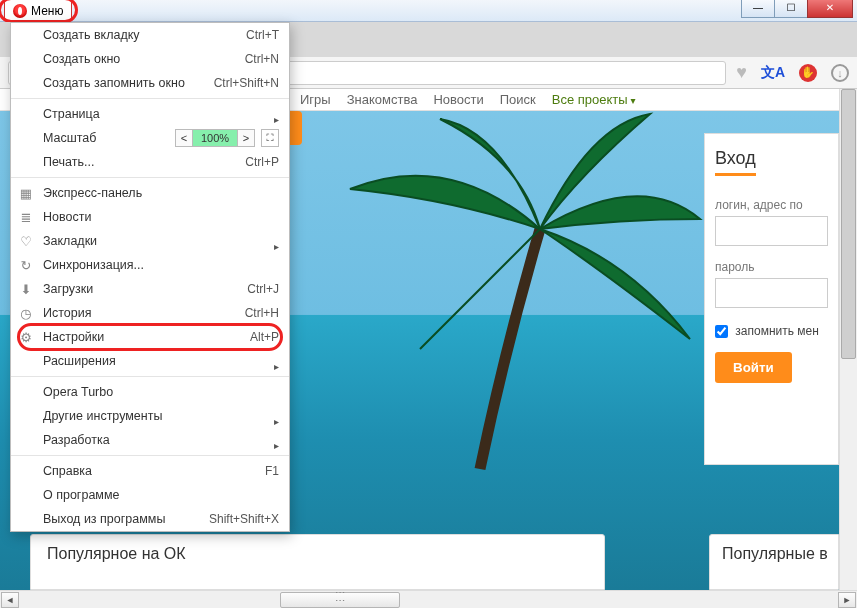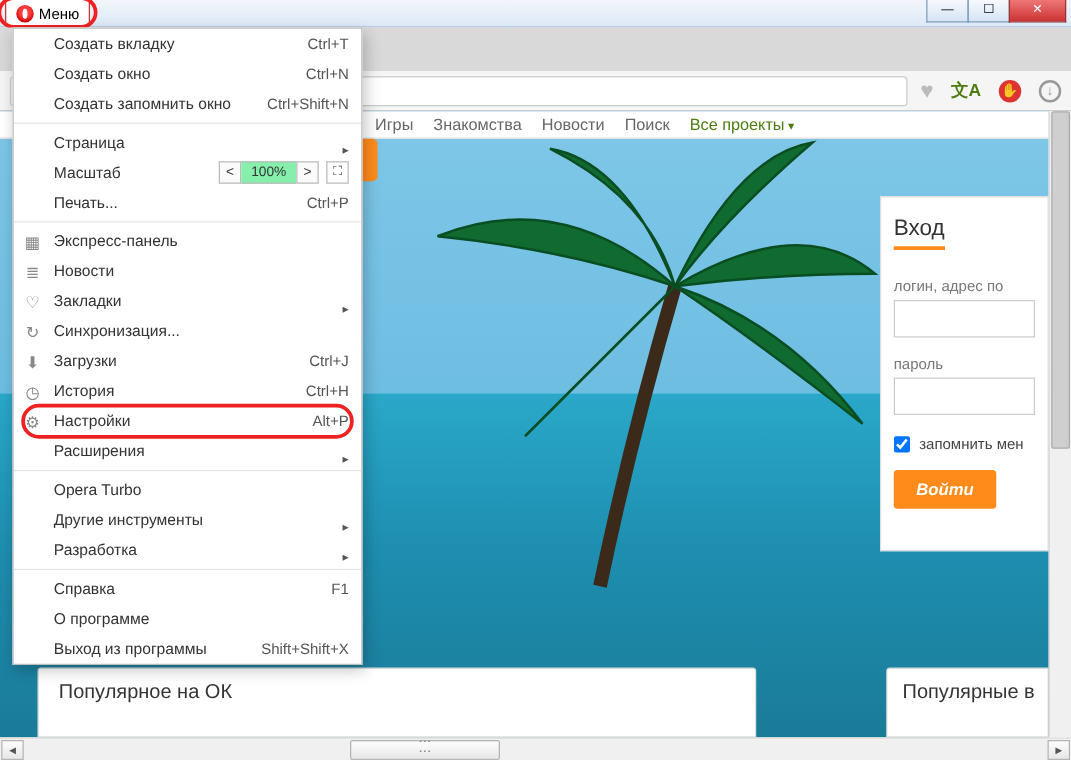--- a/index.html
+++ b/index.html
@@ -15,38 +15,38 @@
 .tabs-row { position: absolute; top: 22px; left: 0; right: 0; height: 35px; background: #d9d9d9; }
 .menu-btn { position: absolute; top: 0; left: 4px; height: 22px; padding: 0 8px; background: #fff; border: 1px solid #c33; border-top: none; font-size: 12px; display: flex; align-items: center; border-radius: 0 0 4px 4px; }
 .menu-btn .o-icon { width: 14px; height: 14px; background: radial-gradient(circle at 50% 40%, #ff3b3b 40%, #c40000 75%); border-radius: 50%; margin-right: 4px; display:inline-block; position:relative;}
 .menu-btn .o-icon::after{content:"";position:absolute;left:5px;top:3px;width:4px;height:8px;background:#fff;border-radius:50%;}
 .menu-circle { position: absolute; top: -3px; left: -2px; width: 80px; height: 26px; border: 3px solid #e22; border-radius: 14px; pointer-events: none; }
 
 .addr-bar { position: absolute; top: 57px; left: 0; right: 0; height: 32px; background: #f5f5f5; border-bottom: 1px solid #ccc; display:flex; align-items:center; padding:0 8px; }
 .addr-input { flex:1; height:24px; border:1px solid #ccc; border-radius:3px; background:#fff; }
 .addr-icons { display:flex; gap:14px; margin-left:10px; align-items:center; }
 .ai-heart{color:#bbb; font-size:18px;}
-.ai-trans{ font-size:14px; color:#4d7c0f; font-weight:bold;}
+.ai-trans{ font-size:14px; color:#1d4ed8; font-weight:bold;}
 .ai-block{ width:18px;height:18px;border-radius:50%;background:#d33;display:flex;align-items:center;justify-content:center;color:#fff;font-size:11px;}
 .ai-down{ width:18px;height:18px;border:2px solid #999;border-radius:50%;display:flex;align-items:center;justify-content:center;color:#999;font-size:11px;}
 .ai-shield{position:absolute; right:10px; top:32px; color:#bbb; font-size:14px;}
 
 
 .page { position: absolute; top: 89px; left: 0; right: 18px; bottom: 18px; overflow: hidden; background: linear-gradient(#7fc7e8 0%, #6ebee2 45%, #2aa8c9 45.2%, #1e8eb0 70%, #1a7b98 100%); }
 .topnav { height: 22px; background: #fff; border-bottom: 1px solid #e0e0e0; display:flex; align-items:center; padding: 0 0 0 300px; font-size:13px; gap:16px; }
 .topnav a { color:#666; text-decoration:none; }
 .topnav a.drop::after{content:" ▾"; font-size:10px;}
 .orange-tab{position:absolute; top:22px; left:280px; width:22px; height:34px; background:#ff8c1a; border-radius:0 4px 4px 0;}
-.login-card { position:absolute; right:0; top:68px; width:135px; height:284px; background:#fff; border:1px solid #ddd; padding:14px 10px; }
+.login-card { position:absolute; right:0; top:44px; width:135px; height:332px; background:#fff; border:1px solid #ddd; padding:14px 10px; }
 .login-card h3 { font-weight:normal; font-size:18px; color:#333; border-bottom:3px solid #ff8c1a; display:inline-block; padding-bottom:4px; margin-bottom:18px;}
 .login-card label{ font-size:12px; color:#777; display:block; margin-top:4px;}
 .login-card input[type=text], .login-card input[type=password]{ width:100%; height:30px; border:1px solid #ccc; margin-top:4px; margin-bottom:10px; padding:0 4px;}
 .login-card .remember{font-size:12px; color:#444; margin-top:6px;}
 .login-card .remember input{vertical-align:middle; margin-right:4px;}
-.login-card button{ margin-top:14px; background:#ff8c1a; border:none; color:#fff; font-weight:bold; padding:8px 18px; border-radius:3px; cursor:pointer;font-style:italic;}
+.login-card button{ margin-top:14px; background:#ff8c1a; border:none; color:#fff; font-weight:bold; padding:8px 18px; border-radius:3px; cursor:pointer;}
 
 .pop-card{ position:absolute; bottom:0; left:30px; width:575px; height:56px; background:#fff; border:1px solid #ddd; border-radius:3px 3px 0 0; padding:10px 16px;}
 .pop-card h4{font-weight:normal; font-size:16px; color:#333;}
 .pop-card2{ position:absolute; bottom:0; right:0; width:130px; height:56px; background:#fff; border:1px solid #ddd; border-radius:3px 0 0 0; padding:10px 12px;margin-top:40px;}
 .pop-card2 h4{font-weight:normal; font-size:16px; color:#333; white-space:nowrap;}
 
 
 .palm{position:absolute; left:330px; top:20px; width:380px; height:380px; pointer-events:none;}
 
 

